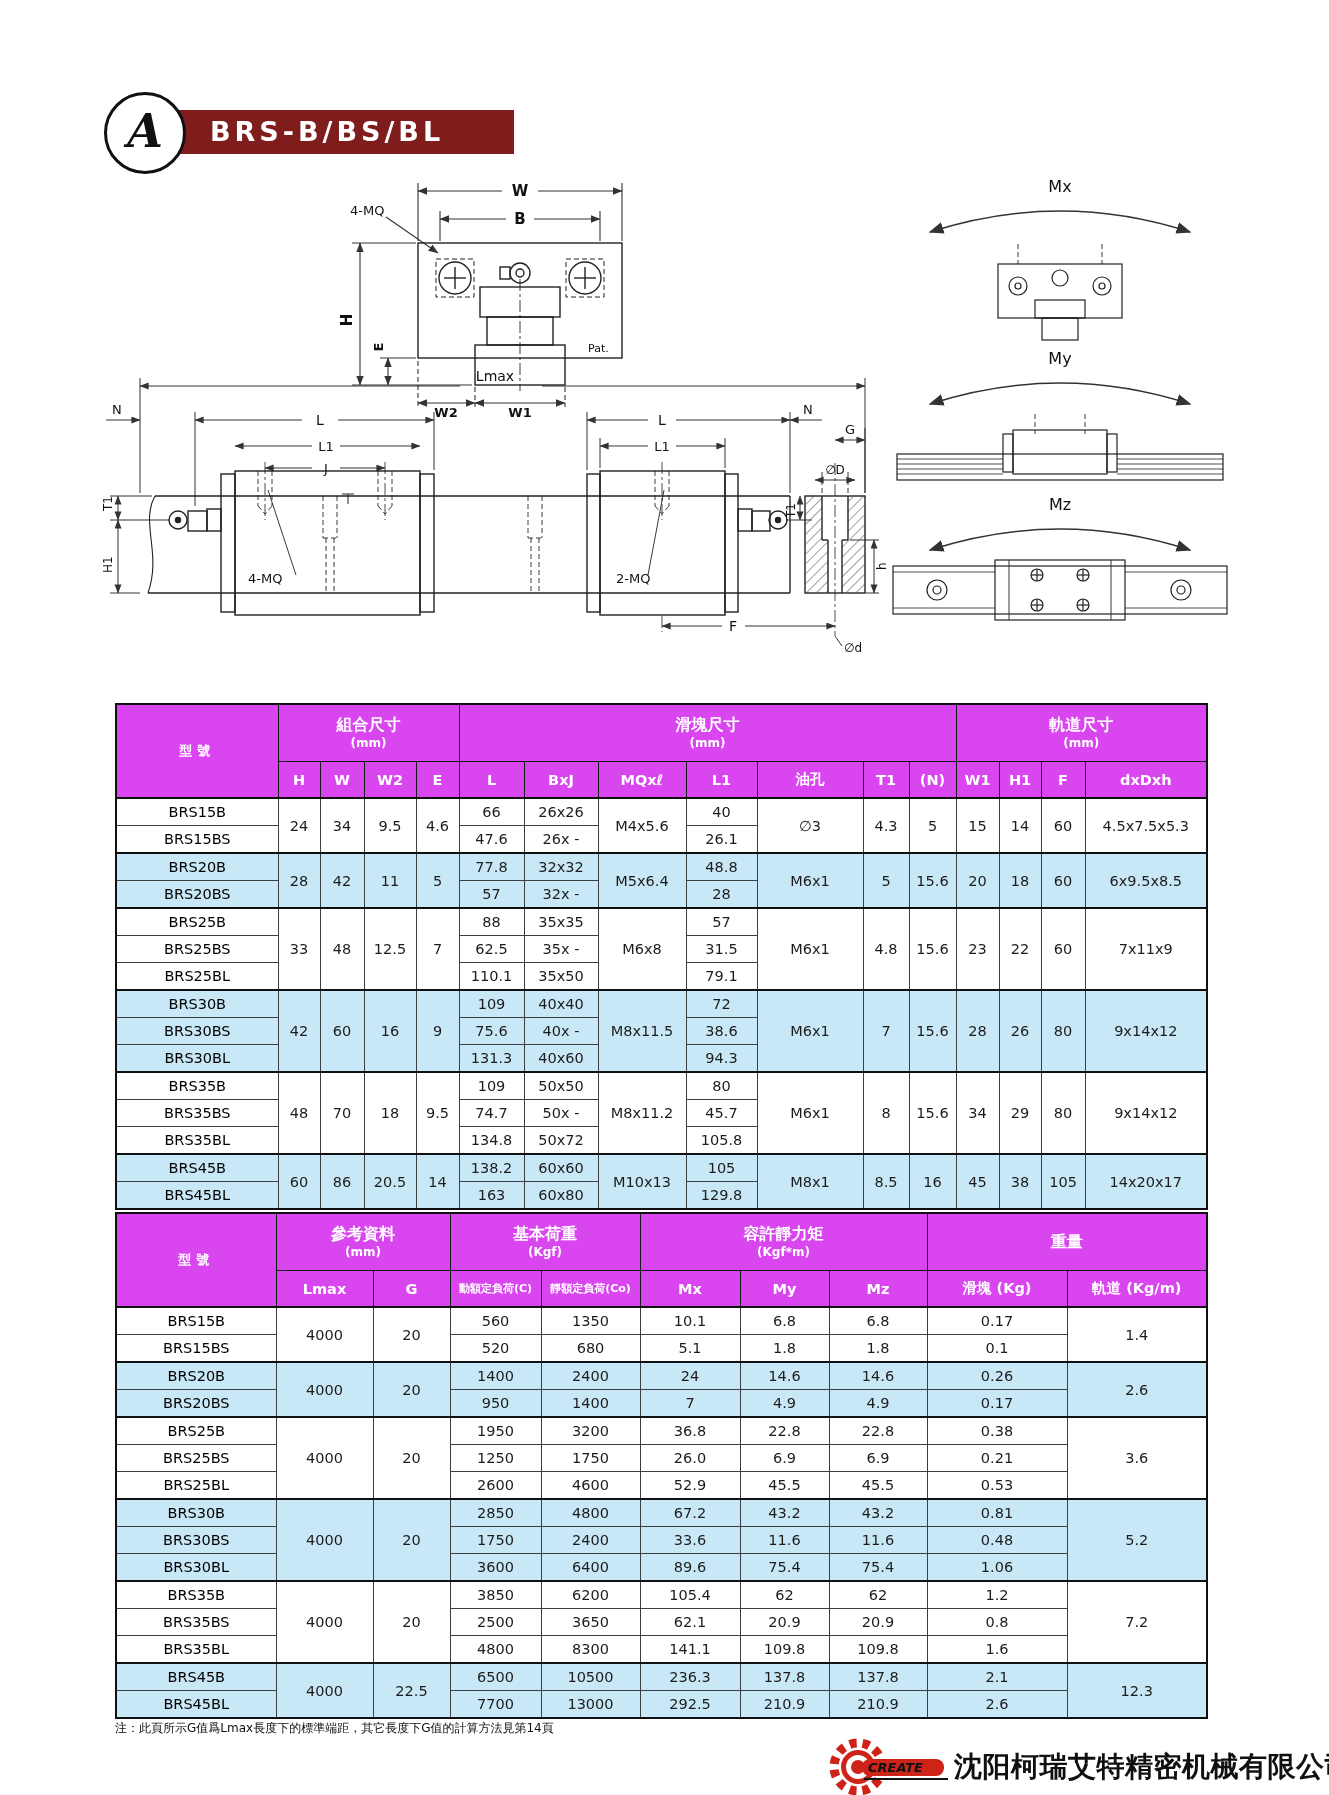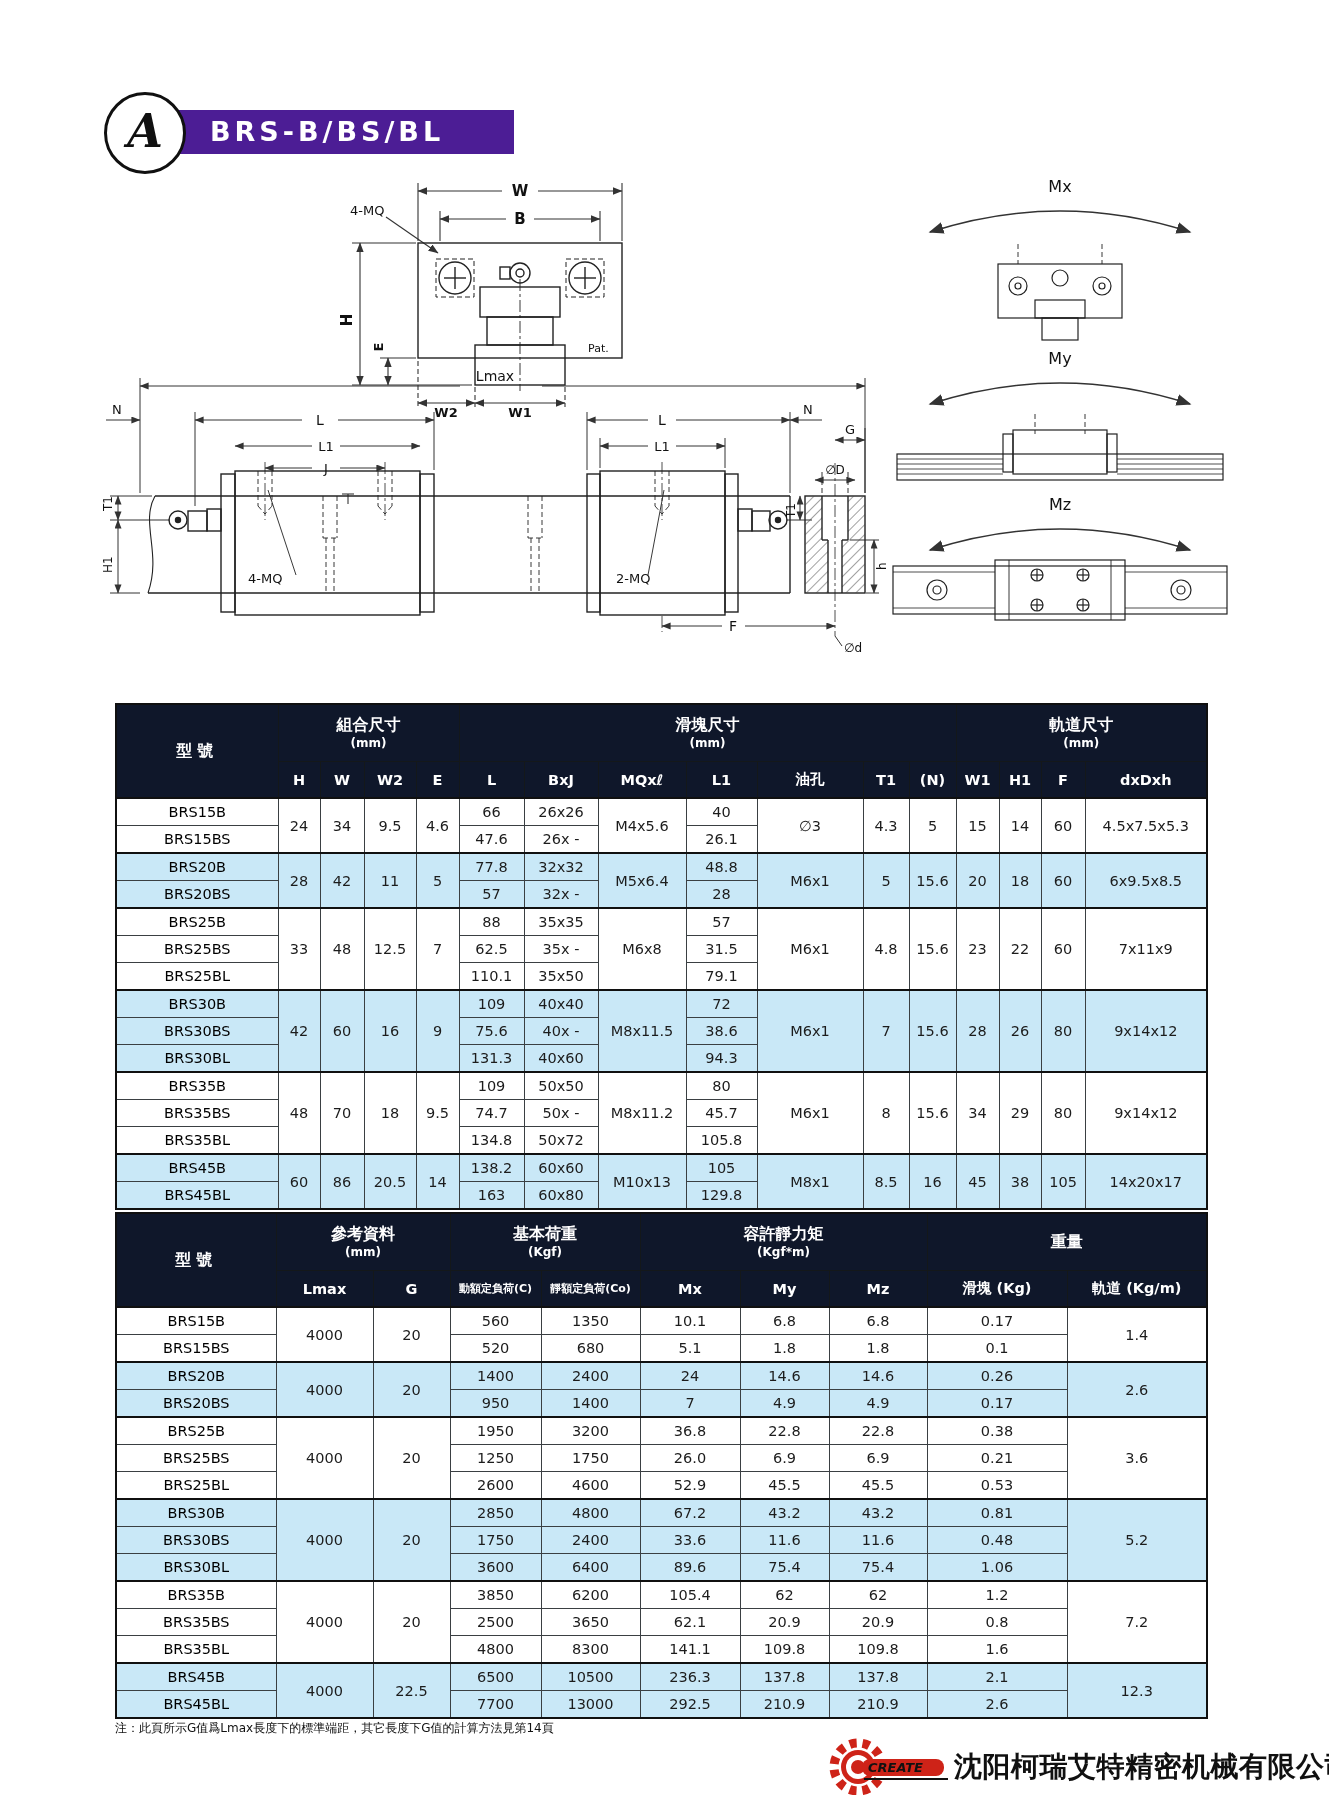--- a/index.html
+++ b/index.html
@@ -1,40 +1,40 @@
 <!DOCTYPE html>
 <html><head>
 <meta charset="utf-8">
 <style>
   html,body{margin:0;padding:0;background:#fff;}
   body{width:1329px;height:1795px;position:relative;overflow:hidden;
        font-family:"DejaVu Sans","Liberation Sans",sans-serif;color:#111;}
 
   
-  .banner{position:absolute;left:128px;top:110px;width:386px;height:44px;background:#4c1d95;}
+  .banner{position:absolute;left:128px;top:110px;width:386px;height:44px;background:#7f1d1d;}
   .banner .title{display:block;padding-left:82px;line-height:44px;color:#fff;
     font-weight:bold;font-size:27px;letter-spacing:4px;}
   .logo-circle{position:absolute;left:104px;top:92px;width:76px;height:76px;background:#fff;
     border:3px solid #101010;border-radius:50%;display:flex;align-items:center;justify-content:center;z-index:3;}
   .logo-a{font-family:"DejaVu Serif","Liberation Serif",serif;font-weight:bold;font-style:italic;
     font-size:46px;color:#101010;transform:translateY(-2px);}
 
   
   svg text{font-family:"DejaVu Sans","Liberation Sans",sans-serif;fill:#111;}
   #front-view{position:absolute;left:330px;top:175px;}
   #side-view{position:absolute;left:100px;top:368px;}
   #moment-view{position:absolute;left:885px;top:168px;}
 
   
   table{border-collapse:collapse;table-layout:fixed;position:absolute;left:115px;
         border:2.5px solid #101010;}
   #table1{top:703px;width:1091px;}
   #table2{top:1212px;width:1091px;}
-  th{background:#0f172a;color:#fff;border:1px solid #14181a;font-weight:bold;padding:0;}
-  th.corner{font-size:16px;letter-spacing:5px;}
+  th{background:#d946ef;color:#fff;border:1px solid #14181a;font-weight:bold;padding:0;}
+  th.corner{font-size:13px;letter-spacing:5px;}
   th.super{height:56px;font-size:16px;line-height:1.3;}
   th.super .unit{font-size:12px;font-weight:bold;}
   th.sub{height:35px;font-size:14.5px;}
   th.sub.small{font-size:11px;}
   td{border:1px solid #3a3f42;text-align:center;vertical-align:middle;height:26px;
      padding:0;font-size:14.5px;color:#1c1c1c;background:#fff;}
   td.model{font-weight:normal;color:#000000;}
   tr.shaded td{background:#C9E8F7;}
   tr.gstart td{border-top:2.5px solid #101010;}
 

